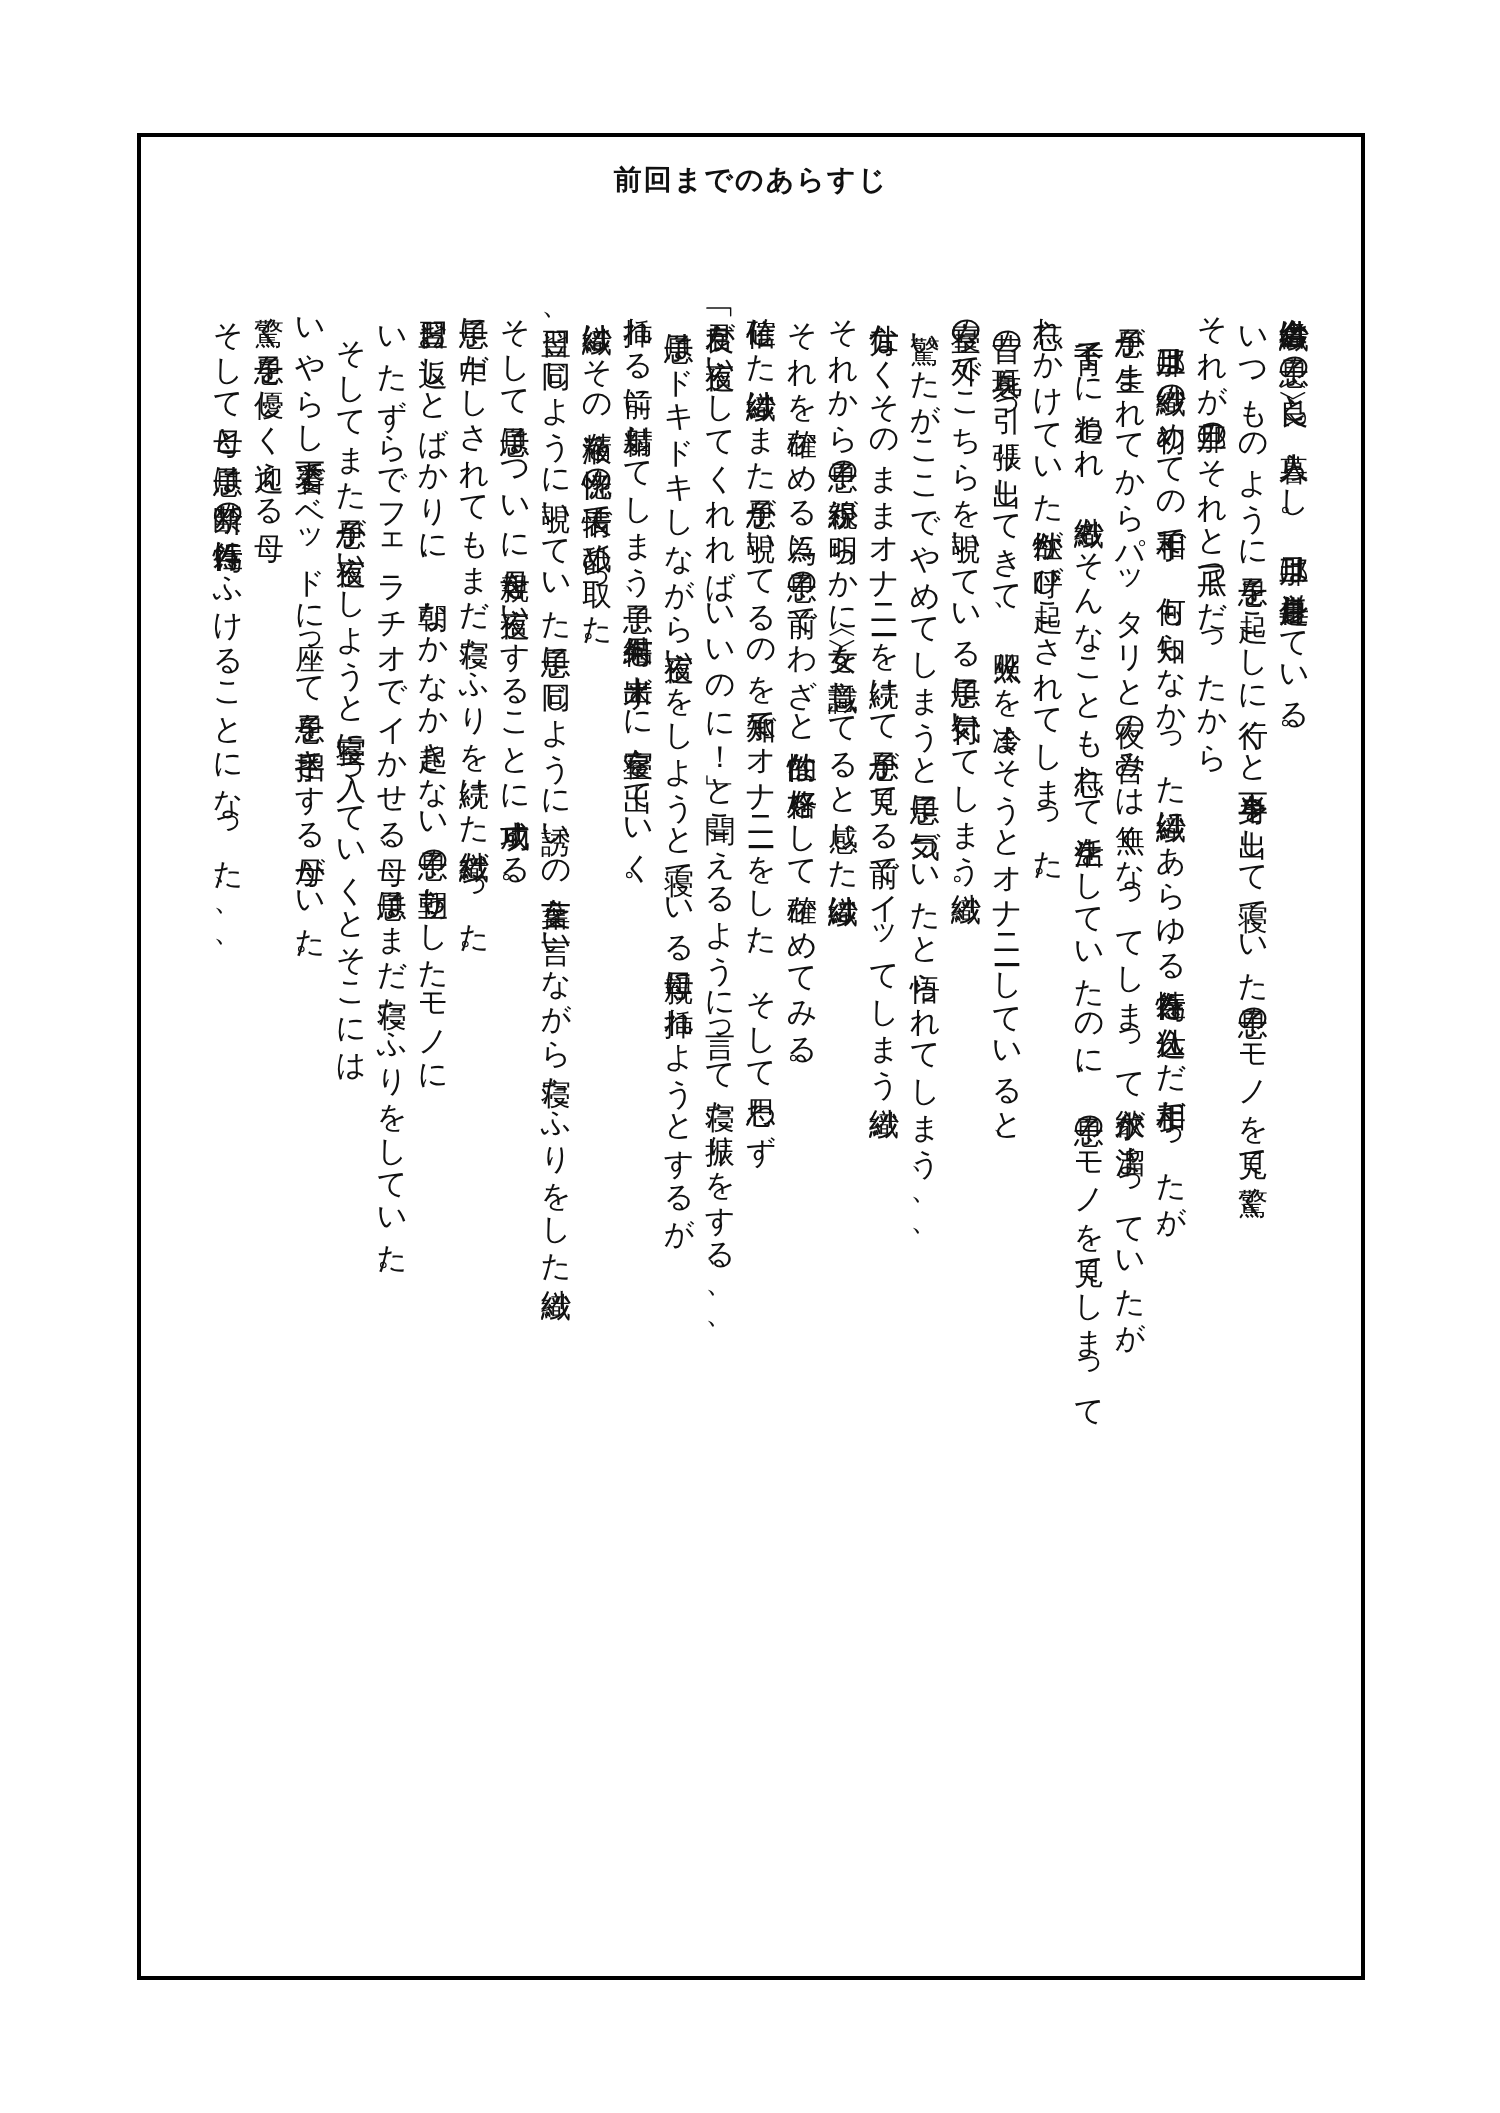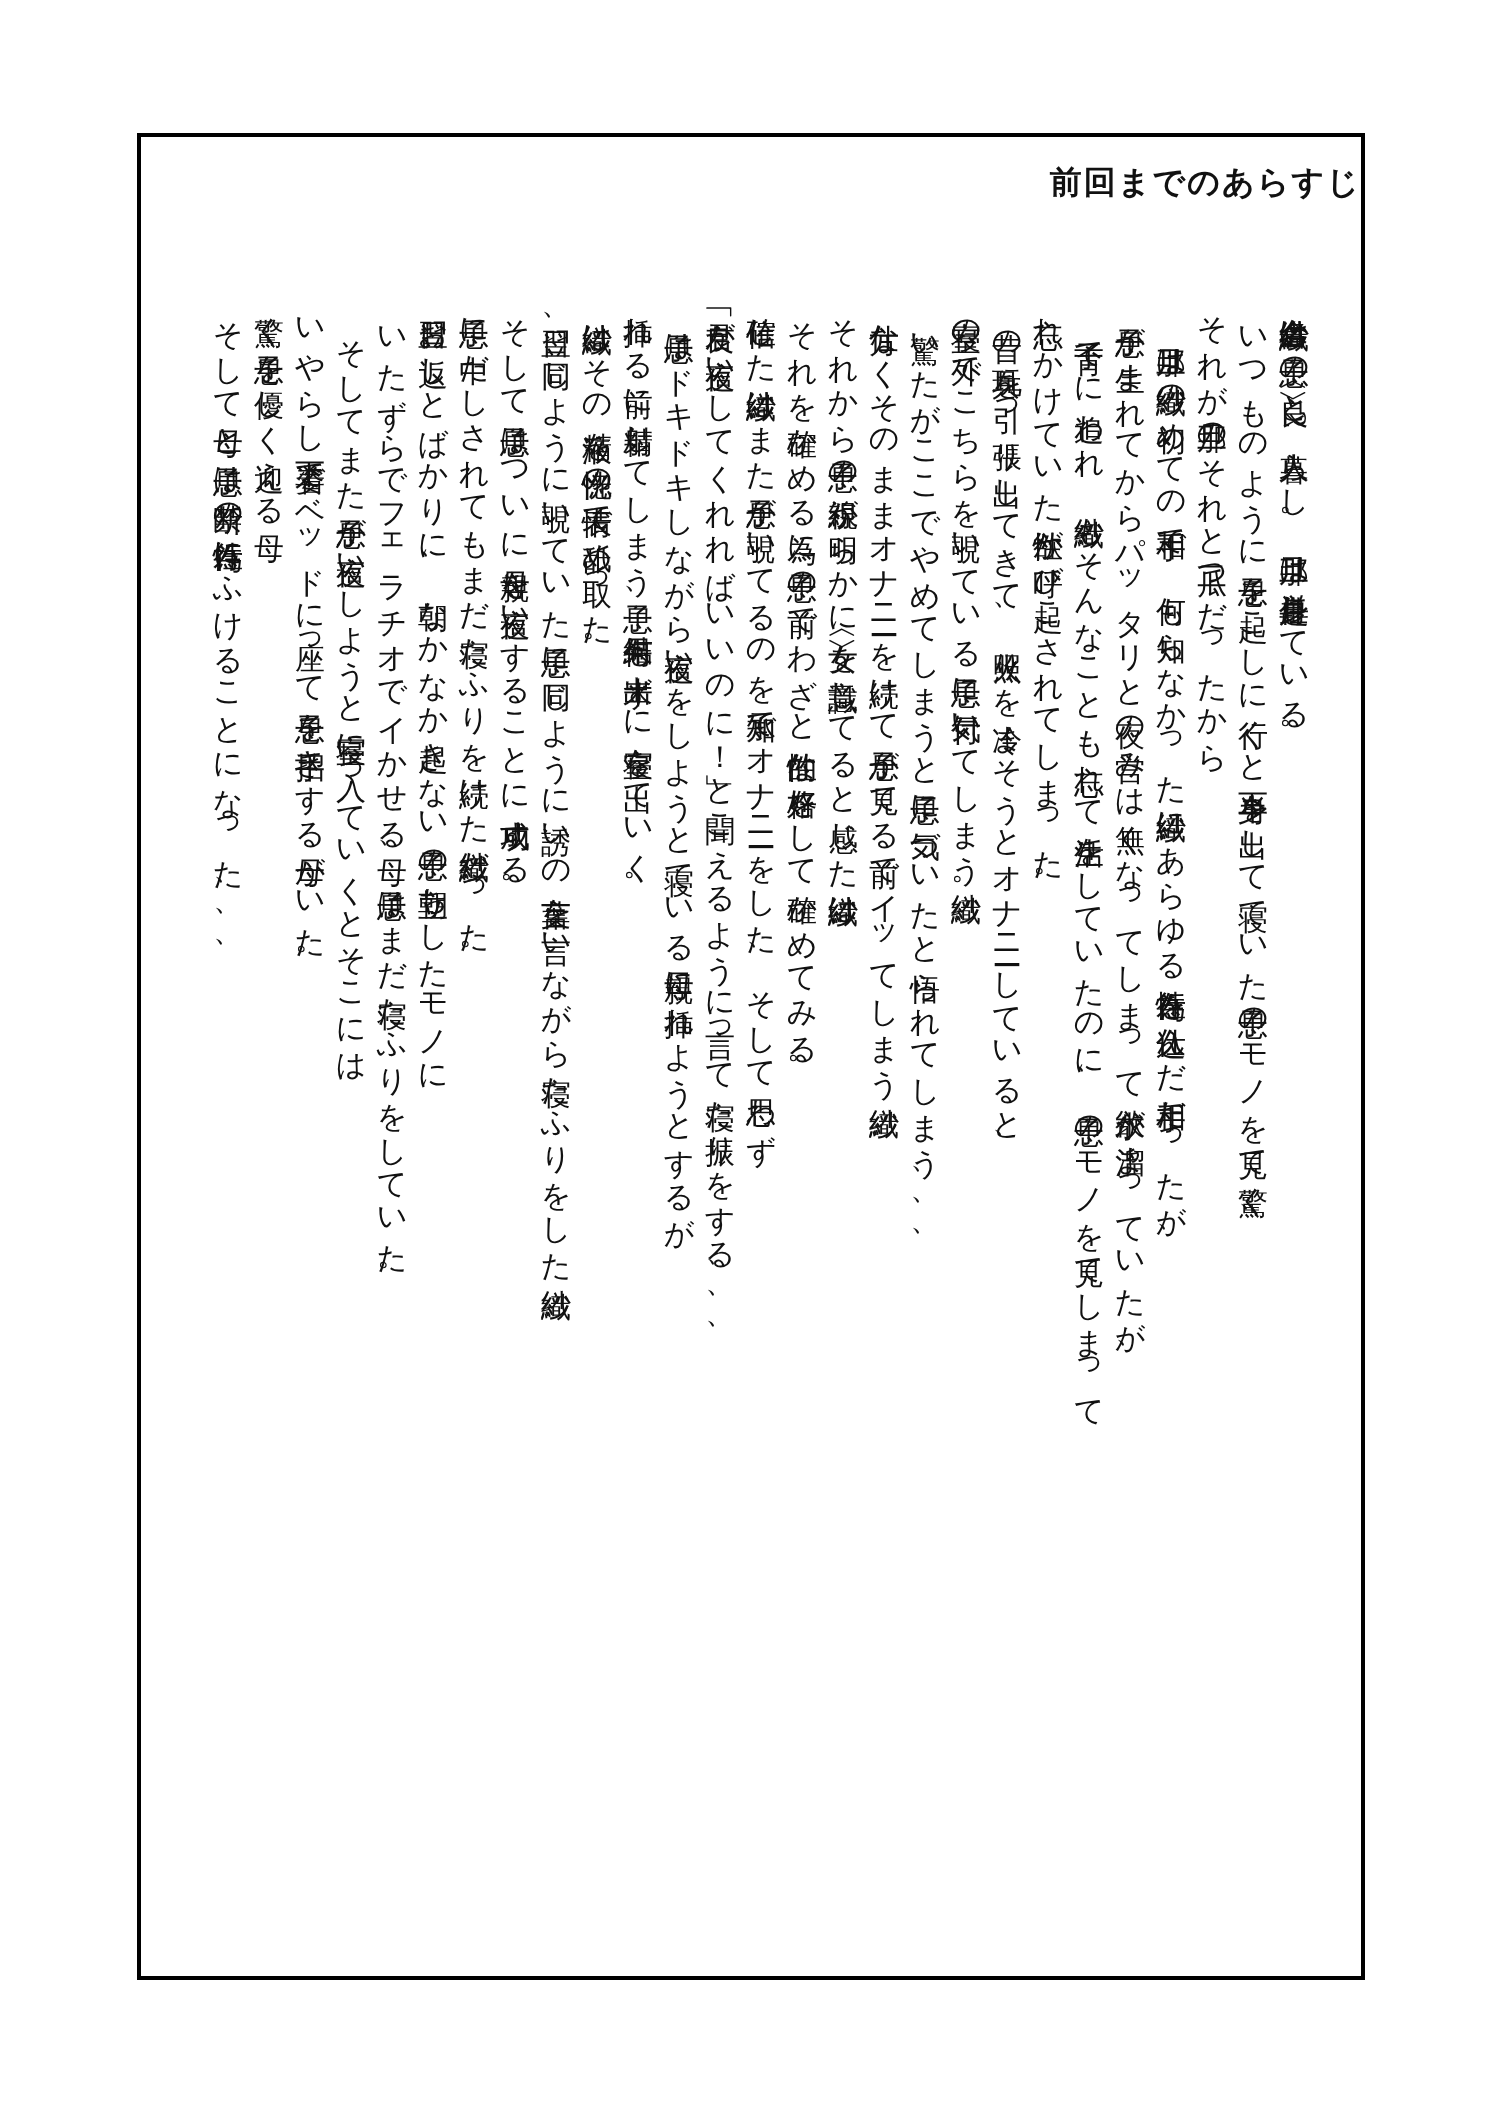--- a/index.html
+++ b/index.html
@@ -19,22 +19,22 @@
     left: 137px;
     top: 133px;
     width: 1228px;
     height: 1847px;
     border: 4px solid #000000;
     box-sizing: border-box;
     background: #ffffff;
   }
   .page-title {
     margin: 26px 0 17px 0;
-    text-align: right;
-    font-size: 32px;
+    text-align: center;
+    font-size: 28px;
     font-weight: bold;
     letter-spacing: 2px;
     line-height: 1.2;
   }
   .synopsis-body {
     position: absolute;
     top: 158px;
     left: 46px;
     right: 46px;
     height: 1430px;

